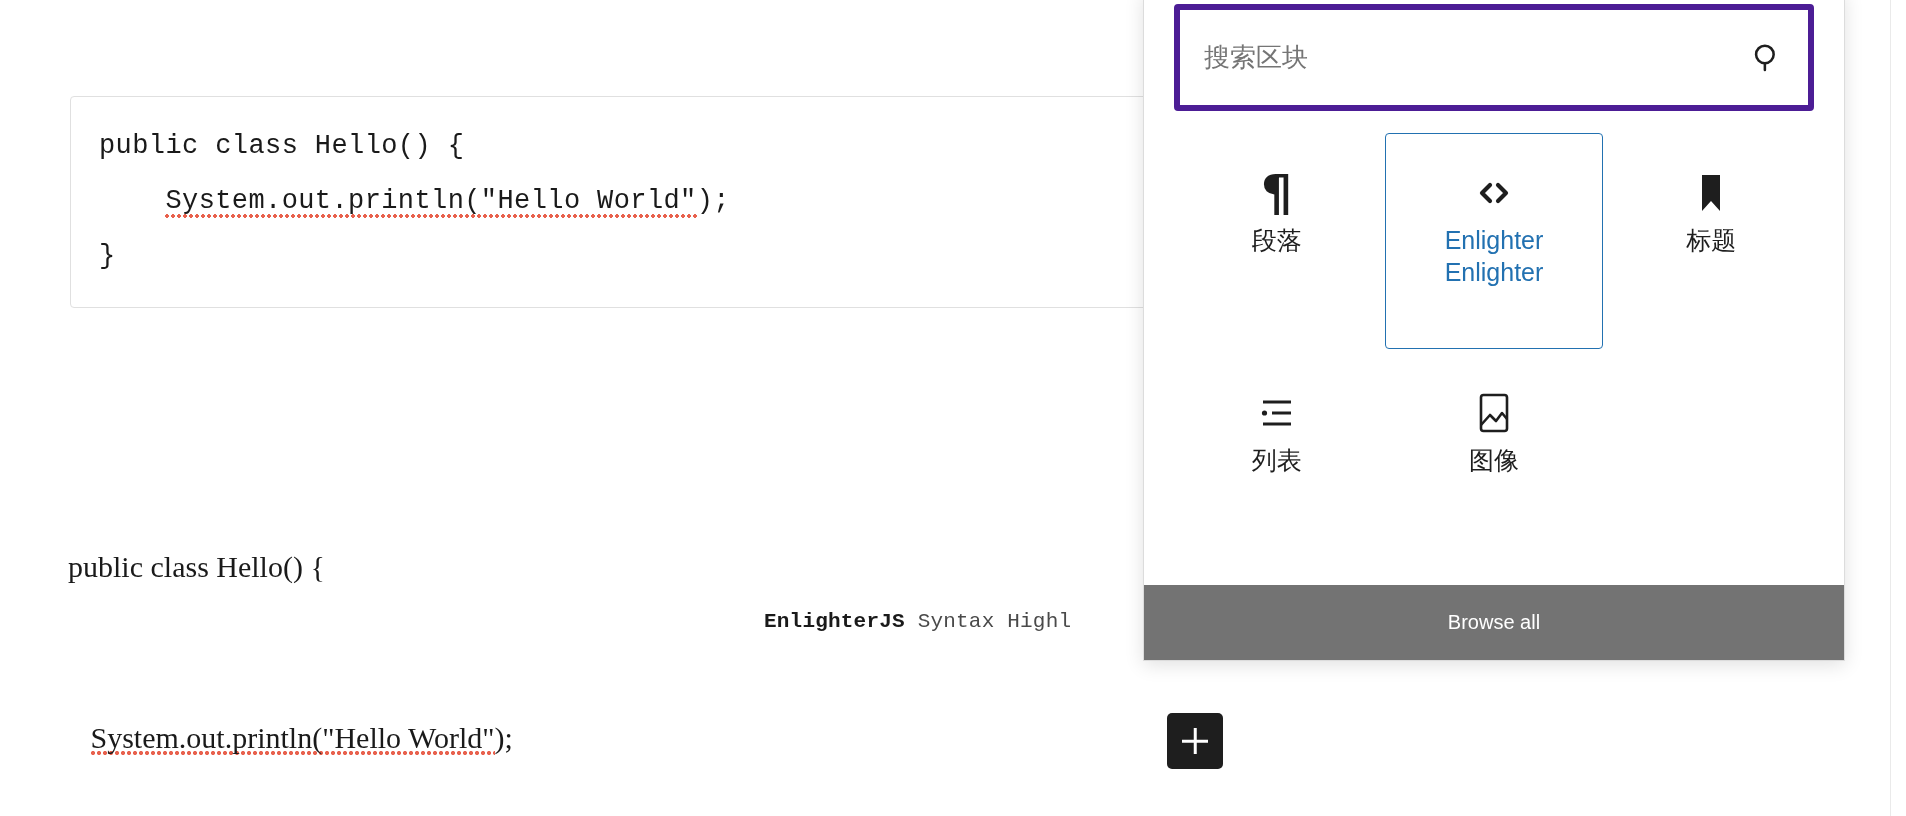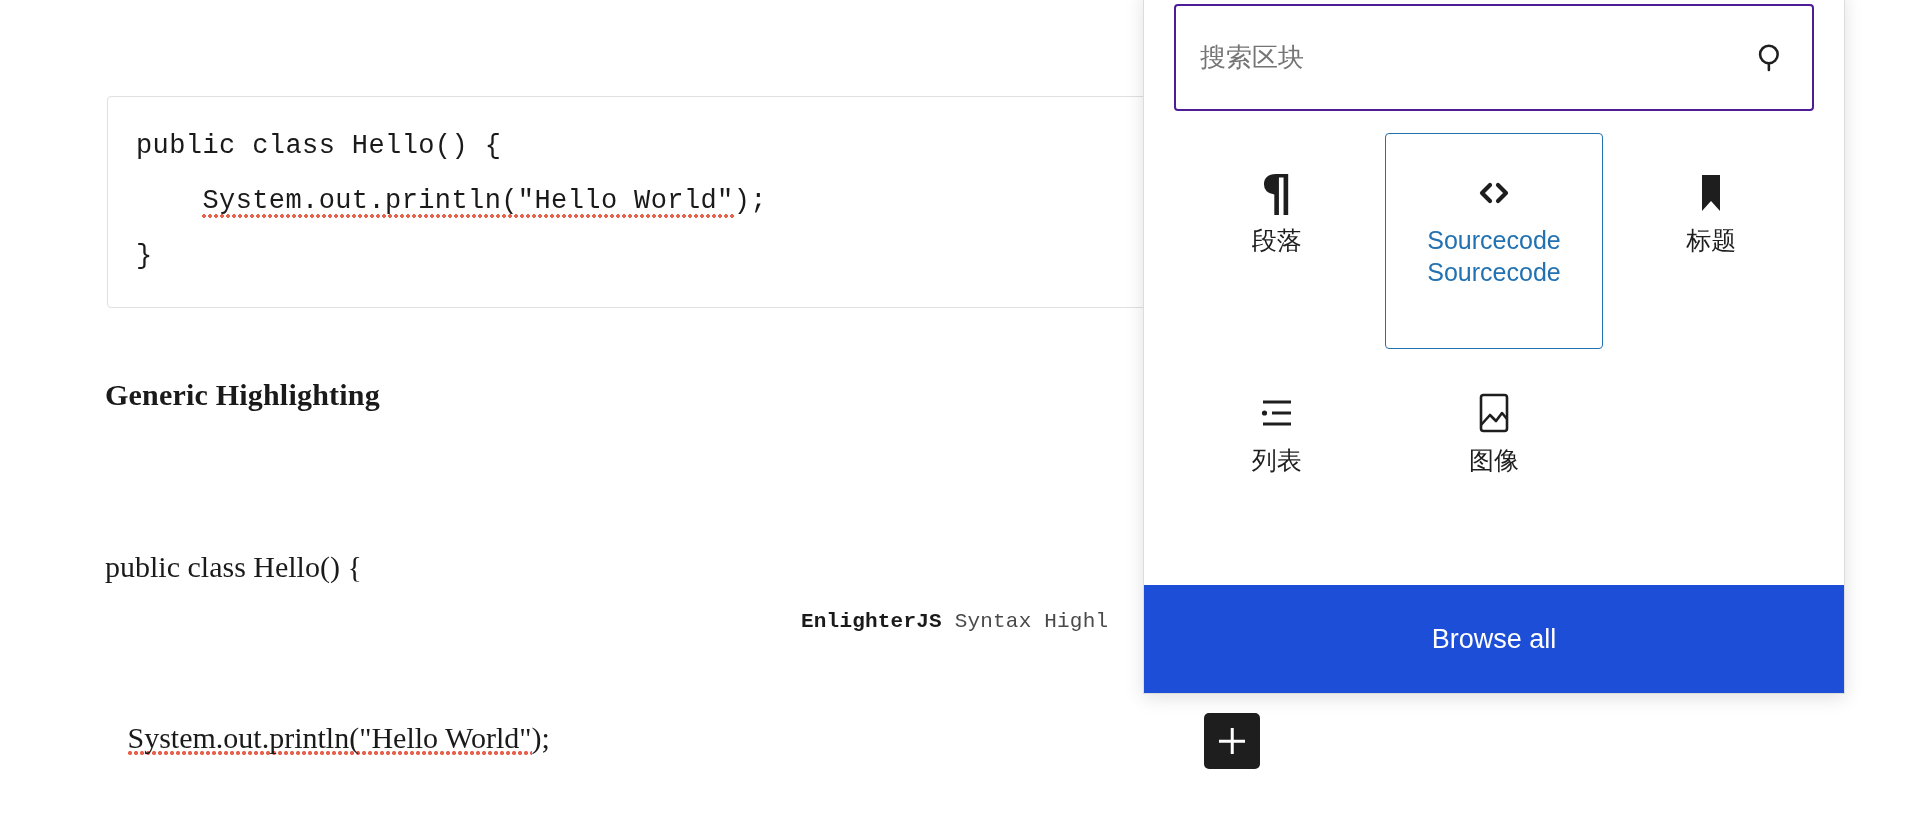--- a/index.html
+++ b/index.html
@@ -17,21 +17,20 @@
     width: 1906px;
     height: 816px;
     background: #ffffff;
   }
 
   
   .editor-canvas {
     position: absolute;
     inset: 0;
     background: #ffffff;
-    margin-left: 37px;
   }
 
   .code-block {
     position: absolute;
     left: 70px;
     top: 96px;
     width: 1080px;
     height: 212px;
     border: 1px solid #e0e0e0;
     border-radius: 4px;
@@ -147,21 +146,21 @@
     flex-direction: column;
   }
 
   .inserter-search-wrap {
     padding: 12px 30px 22px 30px;
   }
 
   .search-field {
     position: relative;
     height: 107px;
-    border: 2px solid #4c1d95;
+    border: 6px solid #4c1d95;
     border-radius: 4px;
     background: #ffffff;
     display: flex;
     align-items: center;
     padding: 0 24px;
   }
 
   .search-input {
     flex: 1;
     border: none;
@@ -218,47 +217,46 @@
   .block-tile.selected .tile-label { color: #2271b1; }
 
   .pilcrow {
     font-size: 50px;
     line-height: 1;
     font-family: "DejaVu Sans", sans-serif;
     font-weight: bold;
   }
 
   .browse-all {
-    background: #1d4ed8;
+    background: #737373;
     color: #ffffff;
     border: none;
     width: 100%;
-    height: 108px;
+    height: 75px;
     font-family: "Liberation Sans", sans-serif;
-    font-size: 27px;
+    font-size: 20px;
     cursor: pointer;
     display: flex;
     align-items: center;
     justify-content: center;
   }
 </style>
 </head>
 <body>
 
 <div id="root">
 
   <div class="editor-canvas">
 
     <div class="code-block">
       <div class="code-line">public class Hello() {</div>
       <div class="code-line"><span>    </span><span class="spell">System.out.println("Hello World"</span><span>);</span></div>
       <div class="code-line">}</div>
     </div>
 
-    <div class="generic-heading">Generic Highlighting</div>
 
     <div class="generic-body">
       <div>public class Hello() {</div>
       <div><span>   </span><span class="spell">System.out.println("Hello World"</span><span>);</span></div>
       
     </div>
 
     <div class="footer-credit"><b>EnlighterJS</b><span> Syntax Highl</span></div>
 
     <button class="add-block-button" aria-label="Add block"></button>
@@ -290,21 +288,21 @@
       </div>
 
 
       <div class="block-tile selected">
         <span class="tile-icon">
           <svg width="52" height="36" viewBox="0 0 52 36" fill="none" stroke="#1e1e1e" stroke-width="4.2" stroke-linecap="round" stroke-linejoin="round">
             <polyline points="22,10 14,18 22,26"></polyline>
             <polyline points="30,10 38,18 30,26"></polyline>
           </svg>
         </span>
-        <span class="tile-label">Sourcecode Sourcecode</span>
+        <span class="tile-label">Enlighter Enlighter</span>
       </div>
 
       <div class="block-tile">
         <span class="tile-icon">
           <svg width="40" height="46" viewBox="0 0 40 46" fill="#1e1e1e">
             <path d="M11 5 h18 v36 l-9 -10 l-9 10 z"></path>
           </svg>
         </span>
         <span class="tile-label">标题</span>
       </div>

